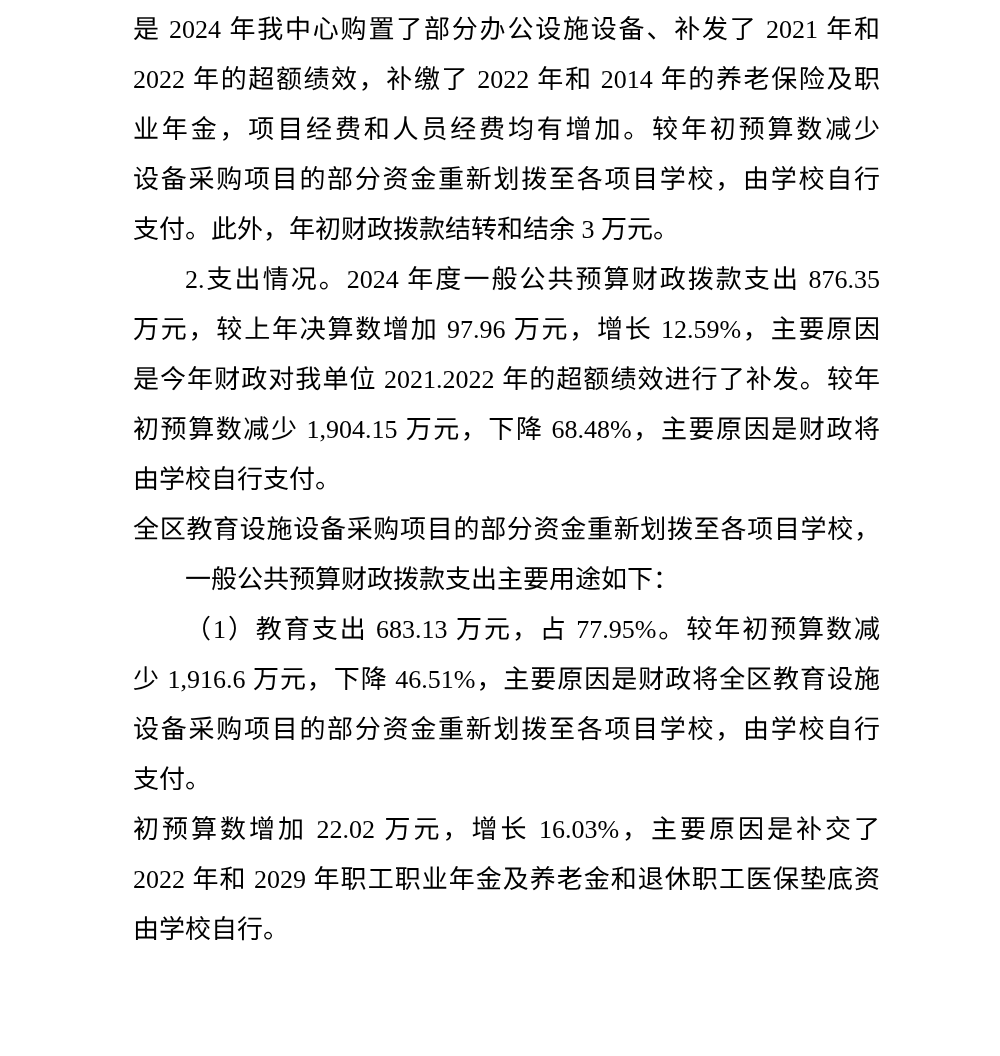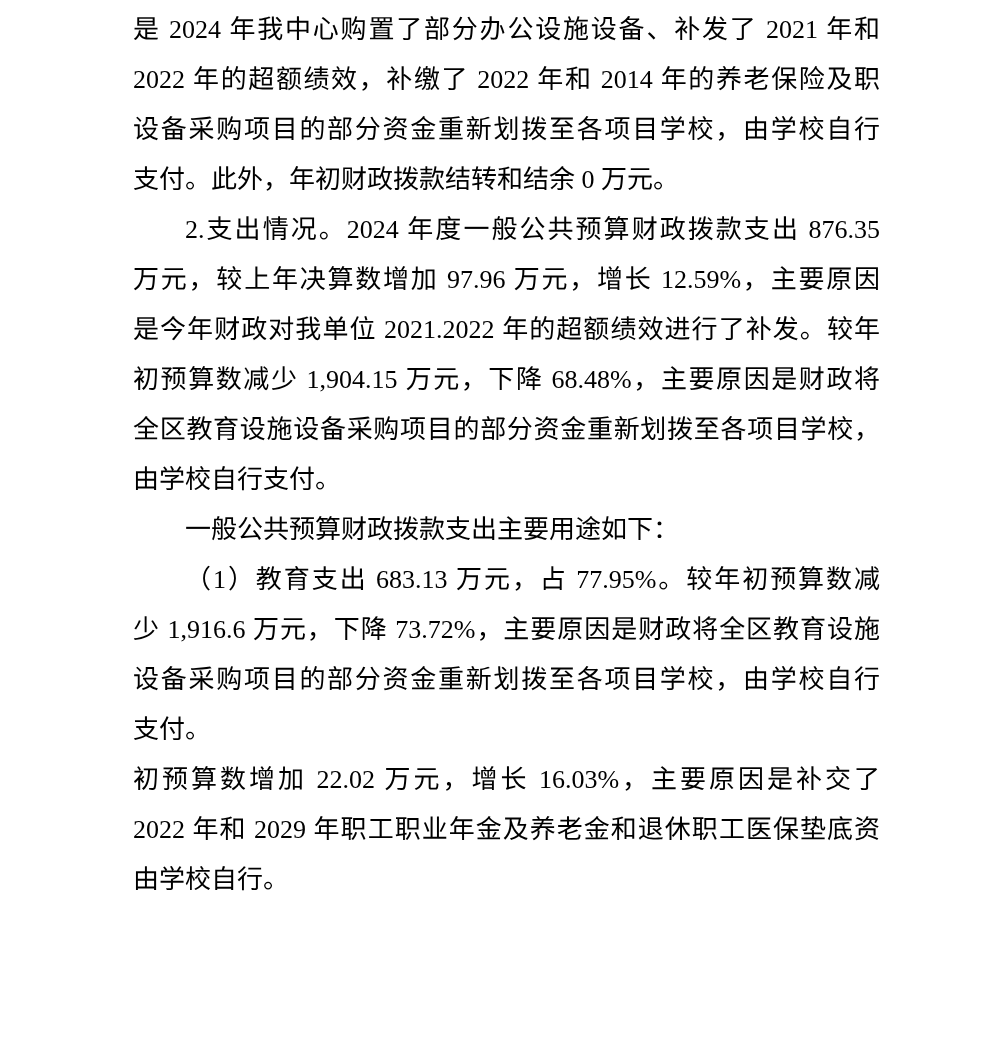--- a/index.html
+++ b/index.html
@@ -39,30 +39,31 @@
     font-weight: normal;
   }
 </style>
 </head>
 <body>
 
 <div class="page">
   <div class="doc-body">
       <div class="line flush">是 2024 年我中心购置了部分办公设施设备、补发了 2021 年和</div>
       <div class="line flush">2022 年的超额绩效，补缴了 2022 年和 2014 年的养老保险及职</div>
+      <div class="line flush">业年金，项目经费和人员经费均有增加。较年初预算数减少</div>
       <div class="line flush">设备采购项目的部分资金重新划拨至各项目学校，由学校自行</div>
-      <div class="line">支付。此外，年初财政拨款结转和结余 0 万元。</div>
+      <div class="line">支付。此外，年初财政拨款结转和结余 3 万元。</div>
       <div class="line flush indent"><span class="heading">2.支出情况。</span>2024 年度一般公共预算财政拨款支出 876.35</div>
       <div class="line flush">万元，较上年决算数增加 97.96 万元，增长 12.59%，主要原因</div>
       <div class="line flush">是今年财政对我单位 2021.2022 年的超额绩效进行了补发。较年</div>
       <div class="line flush">初预算数减少 1,904.15 万元，下降 68.48%，主要原因是财政将</div>
+      <div class="line">由学校自行支付。</div>
       <div class="line flush">全区教育设施设备采购项目的部分资金重新划拨至各项目学校，</div>
-      <div class="line">由学校自行支付。</div>
       <div class="line indent">一般公共预算财政拨款支出主要用途如下：</div>
       <div class="line flush indent">（1）教育支出 683.13 万元，占 77.95%。较年初预算数减</div>
-      <div class="line flush">少 1,916.6 万元，下降 73.72%，主要原因是财政将全区教育设施</div>
+      <div class="line flush">少 1,916.6 万元，下降 46.51%，主要原因是财政将全区教育设施</div>
       <div class="line flush">设备采购项目的部分资金重新划拨至各项目学校，由学校自行</div>
       <div class="line">支付。</div>
       <div class="line flush">初预算数增加 22.02 万元，增长 16.03%，主要原因是补交了</div>
       <div class="line flush">2022 年和 2029 年职工职业年金及养老金和退休职工医保垫底资</div>
       <div class="line">由学校自行。</div>
     </div>
 </div>
 
 </body></html>

